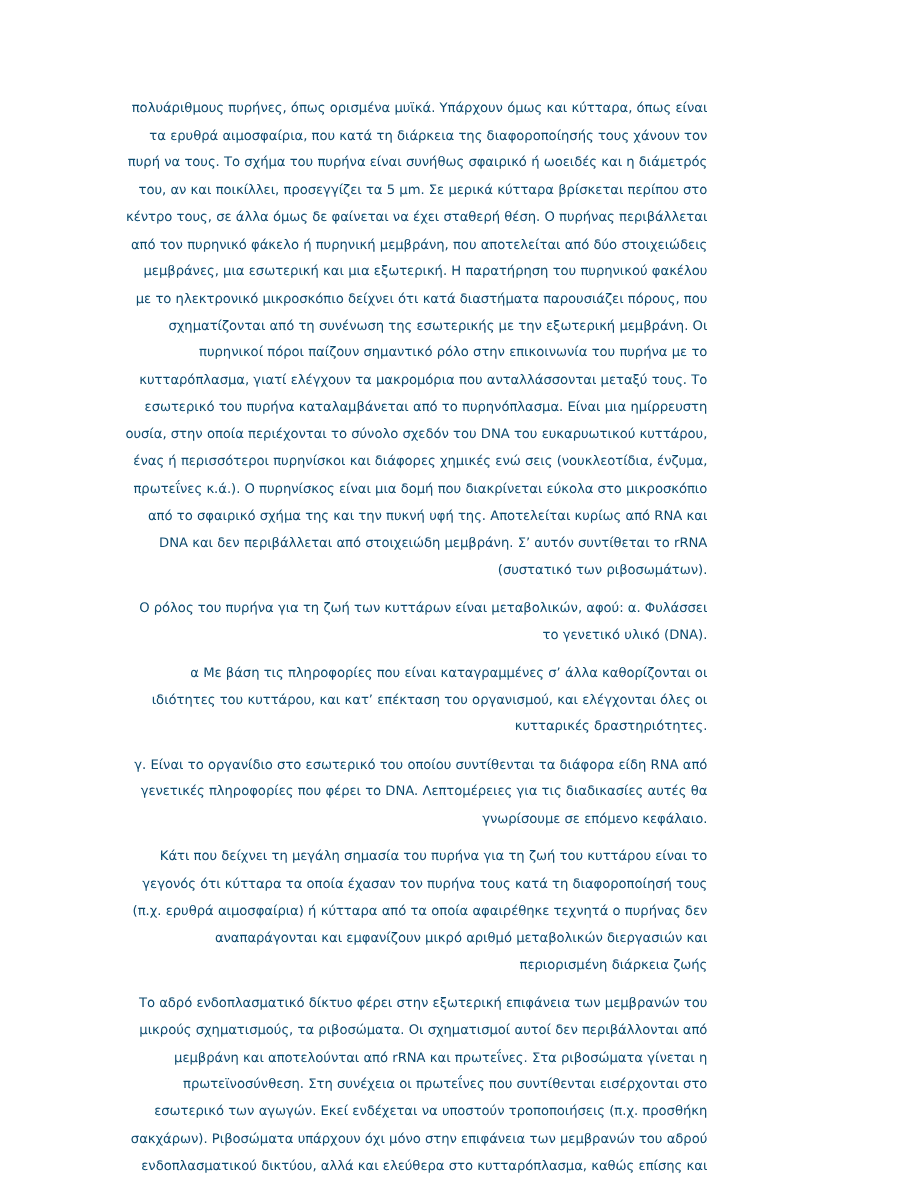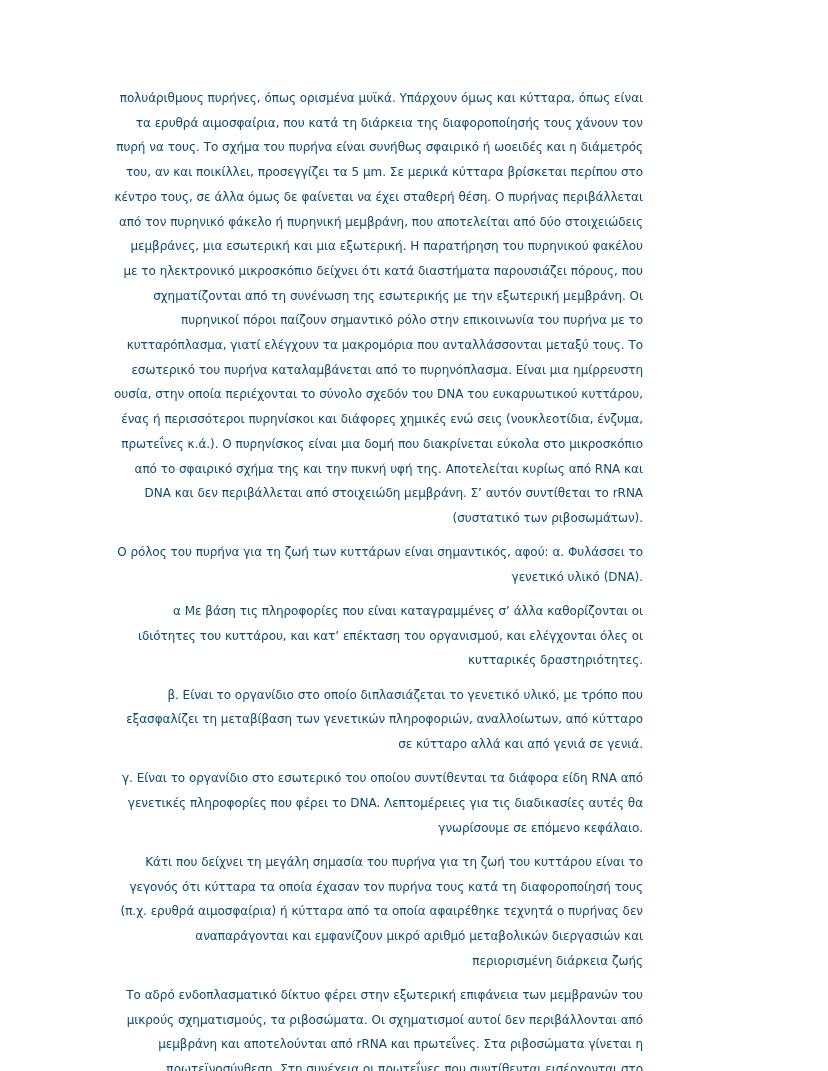--- a/index.html
+++ b/index.html
@@ -39,20 +39,19 @@
   .para:last-child {
     margin-bottom: 0;
   }
 </style>
 </head>
 <body>
 
 <div class="page">
   <div class="doc-body">
     <p class="para">πολυάριθμους πυρήνες, όπως ορισμένα μυϊκά. Υπάρχουν όμως και κύτταρα, όπως είναι τα ερυθρά αιμοσφαίρια, που κατά τη διάρκεια της διαφοροποίησής τους χάνουν τον πυρή να τους. Το σχήμα του πυρήνα είναι συνήθως σφαιρικό ή ωοειδές και η διάμετρός του, αν και ποικίλλει, προσεγγίζει τα 5 μm. Σε μερικά κύτταρα βρίσκεται περίπου στο κέντρο τους, σε άλλα όμως δε φαίνεται να έχει σταθερή θέση. Ο πυρήνας περιβάλλεται από τον πυρηνικό φάκελο ή πυρηνική μεμβράνη, που αποτελείται από δύο στοιχειώδεις μεμβράνες, μια εσωτερική και μια εξωτερική. Η παρατήρηση του πυρηνικού φακέλου με το ηλεκτρονικό μικροσκόπιο δείχνει ότι κατά διαστήματα παρουσιάζει πόρους, που σχηματίζονται από τη συνένωση της εσωτερικής με την εξωτερική μεμβράνη. Οι πυρηνικοί πόροι παίζουν σημαντικό ρόλο στην επικοινωνία του πυρήνα με το κυτταρόπλασμα, γιατί ελέγχουν τα μακρομόρια που ανταλλάσσονται μεταξύ τους. Το εσωτερικό του πυρήνα καταλαμβάνεται από το πυρηνόπλασμα. Είναι μια ημίρρευστη ουσία, στην οποία περιέχονται το σύνολο σχεδόν του DNA του ευκαρυωτικού κυττάρου, ένας ή περισσότεροι πυρηνίσκοι και διάφορες χημικές ενώ σεις (νουκλεοτίδια, ένζυμα, πρωτεΐνες κ.ά.). Ο πυρηνίσκος είναι μια δομή που διακρίνεται εύκολα στο μικροσκόπιο από το σφαιρικό σχήμα της και την πυκνή υφή της. Αποτελείται κυρίως από RNA και DNA και δεν περιβάλλεται από στοιχειώδη μεμβράνη. Σ’ αυτόν συντίθεται το rRNA (συστατικό των ριβοσωμάτων).</p>
-    <p class="para"> Ο ρόλος του πυρήνα για τη ζωή των κυττάρων είναι σημαντικός, αφού: α. Φυλάσσει το γενετικό υλικό (DNA).</p>
+    <p class="para"> Ο ρόλος του πυρήνα για τη ζωή των κυττάρων είναι μεταβολικών, αφού: α. Φυλάσσει το γενετικό υλικό (DNA).</p>
     <p class="para">α Με βάση τις πληροφορίες που είναι καταγραμμένες σ’ άλλα καθορίζονται οι ιδιότητες του κυττάρου, και κατ’ επέκταση του οργανισμού, και ελέγχονται όλες οι κυτταρικές δραστηριότητες.</p>
-    <p class="para">β. Είναι το οργανίδιο στο οποίο διπλασιάζεται το γενετικό υλικό, με τρόπο που εξασφαλίζει τη μεταβίβαση των γενετικών πληροφοριών, αναλλοίωτων, από κύτταρο σε κύτταρο αλλά και από γενιά σε γενιά.</p>
     <p class="para">γ. Είναι το οργανίδιο στο εσωτερικό του οποίου συντίθενται τα διάφορα είδη RNA από γενετικές πληροφορίες που φέρει το DNA. Λεπτομέρειες για τις διαδικασίες αυτές θα γνωρίσουμε σε επόμενο κεφάλαιο.</p>
     <p class="para">Κάτι που δείχνει τη μεγάλη σημασία του πυρήνα για τη ζωή του κυττάρου είναι το γεγονός ότι κύτταρα τα οποία έχασαν τον πυρήνα τους κατά τη διαφοροποίησή τους (π.χ. ερυθρά αιμοσφαίρια) ή κύτταρα από τα οποία αφαιρέθηκε τεχνητά ο πυρήνας δεν αναπαράγονται και εμφανίζουν μικρό αριθμό μεταβολικών διεργασιών και περιορισμένη διάρκεια ζωής</p>
     <p class="para">Το αδρό ενδοπλασματικό δίκτυο φέρει στην εξωτερική επιφάνεια των μεμβρανών του μικρούς σχηματισμούς, τα ριβοσώματα. Οι σχηματισμοί αυτοί δεν περιβάλλονται από μεμβράνη και αποτελούνται από rRNA και πρωτεΐνες. Στα ριβοσώματα γίνεται η πρωτεϊνοσύνθεση. Στη συνέχεια οι πρωτεΐνες που συντίθενται εισέρχονται στο εσωτερικό των αγωγών. Εκεί ενδέχεται να υποστούν τροποποιήσεις (π.χ. προσθήκη σακχάρων). Ριβοσώματα υπάρχουν όχι μόνο στην επιφάνεια των μεμβρανών του αδρού ενδοπλασματικού δικτύου, αλλά και ελεύθερα στο κυτταρόπλασμα, καθώς επίσης και στα μιτοχόνδρια και στους χλωροπλάστες. Τα οργανίδια αυτά έχουν τη δυνατότητα να συνθέτουν, ανεξάρτητα από το κύτταρο, πρωτεΐνες που τους είναι απαραίτητες.</p>
   </div>
 </div>
 
 </body></html>

